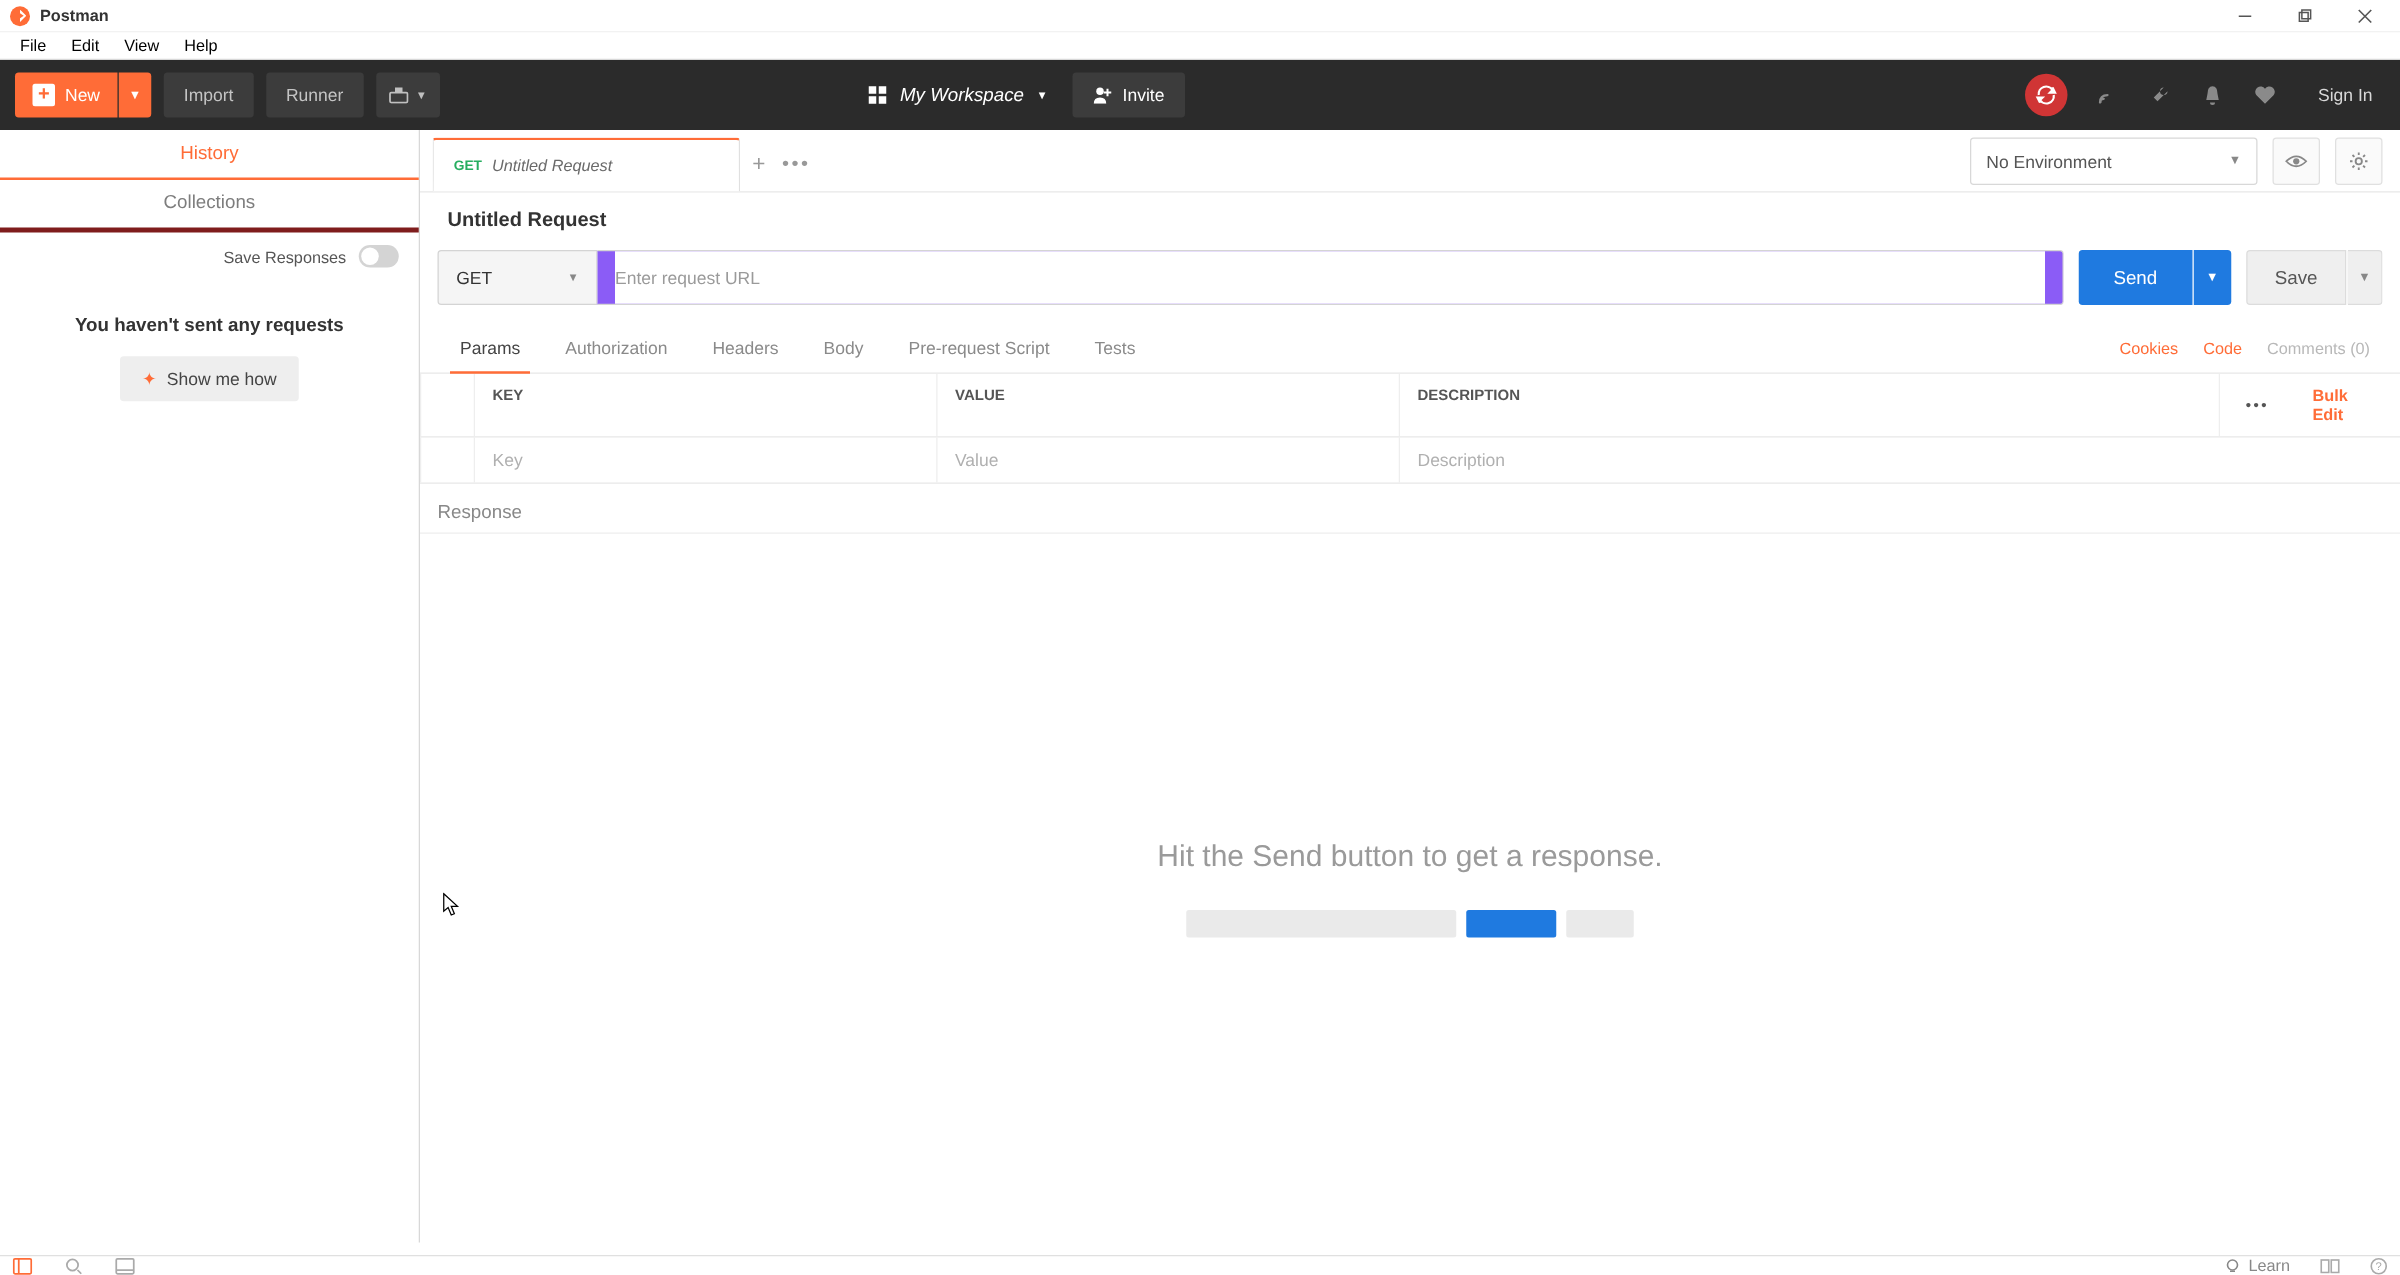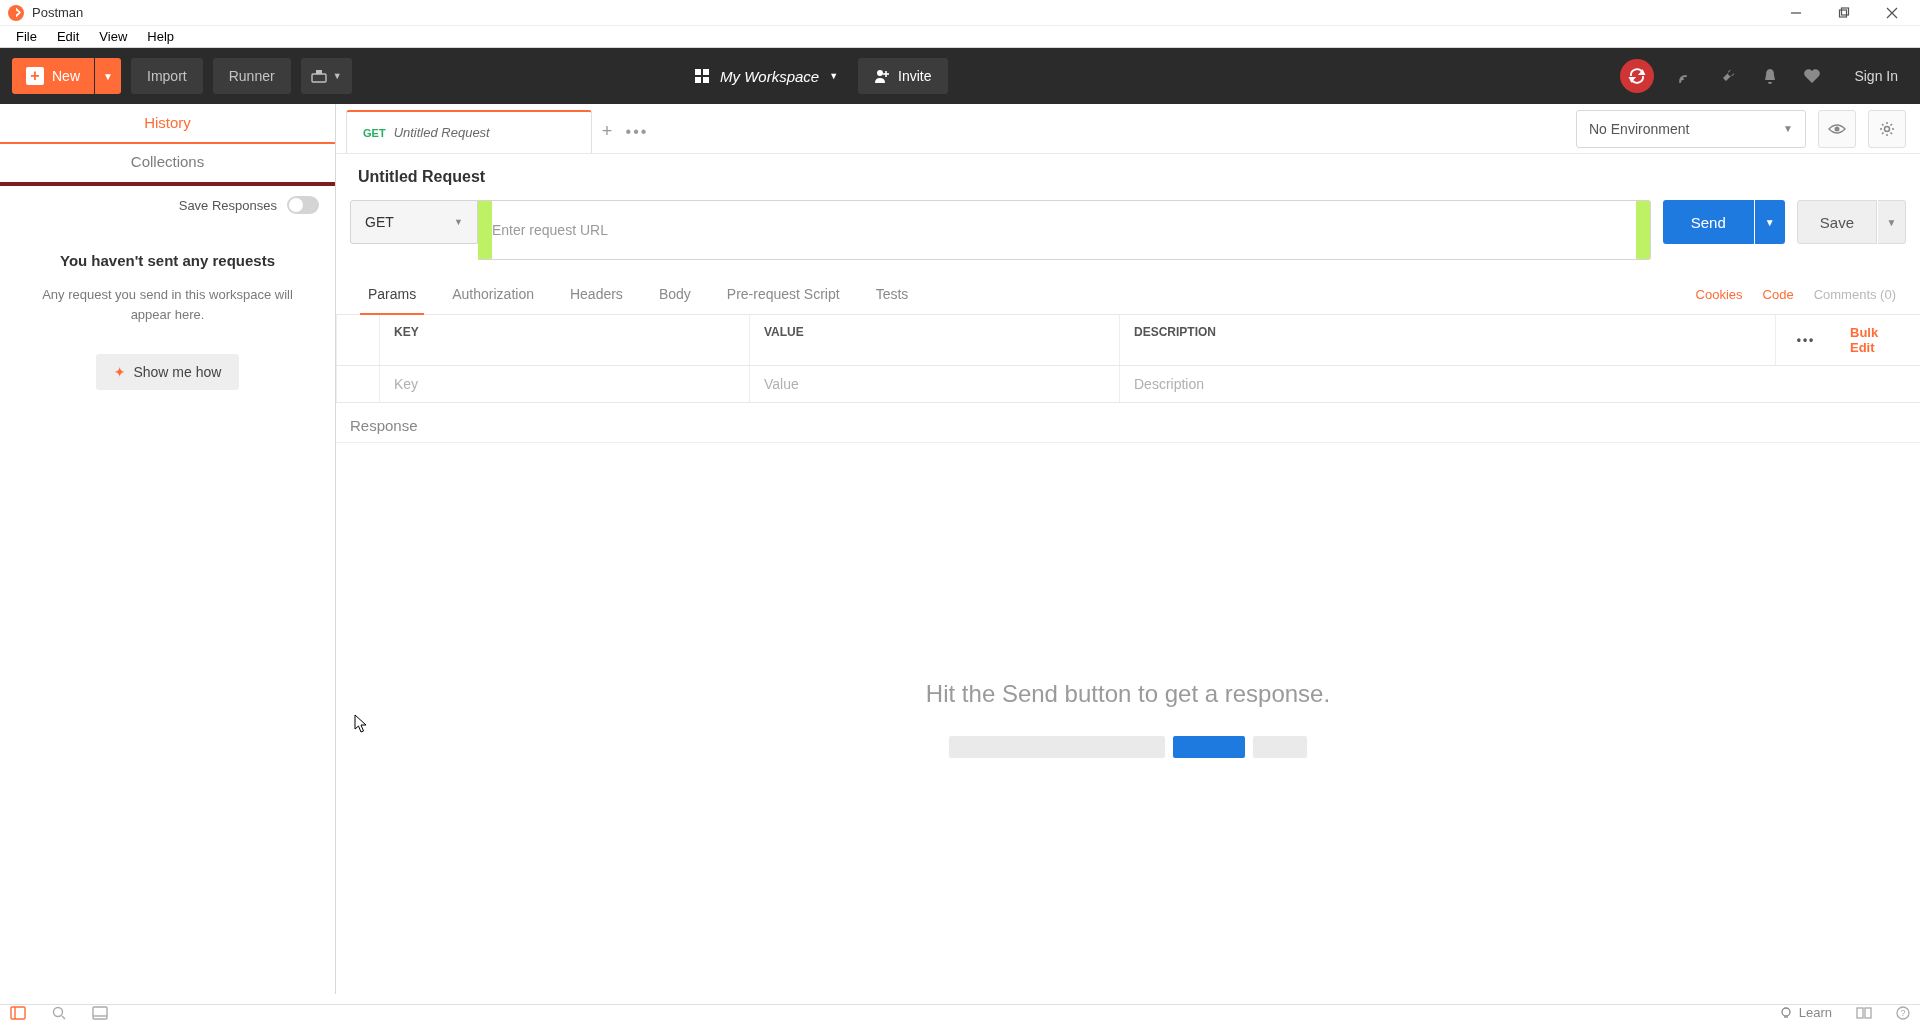--- a/index.html
+++ b/index.html
@@ -1,19 +1,19 @@
 <!DOCTYPE html>
 <html><head>
 <meta charset="utf-8">
 <style>
 * { margin: 0; padding: 0; box-sizing: border-box; font-family: -apple-system, BlinkMacSystemFont, "Segoe UI", Helvetica, Arial, sans-serif; }
 body { width: 1920px; height: 1020px; overflow: hidden; background: #fff; color: #333; position: relative; }
 
 
-.titlebar { height: 26px; display: flex; align-items: center; padding: 0 8px; background: #fff; border-bottom: 1px solid #eee; }
+.titlebar { height: 26px; display: flex; align-items: center; padding: 0 8px; background: #fff; border-bottom: 1px solid #eee; font-weight: bold; }
 .titlebar-logo { width: 16px; height: 16px; border-radius: 50%; background: #ff6c37; margin-right: 8px; position: relative; }
 .titlebar-logo::after { content: ""; position: absolute; left: 3px; top: 3px; width: 10px; height: 10px; border-radius: 50%; background: #fff; clip-path: polygon(50% 0, 100% 50%, 50% 100%, 50% 70%, 80% 50%, 50% 30%); }
 .titlebar-title { font-size: 13px; color: #333; }
 .window-controls { margin-left: auto; display: flex; gap: 28px; padding-right: 10px; }
 .win-ctrl { width: 20px; height: 20px; display: flex; align-items: center; justify-content: center; color: #555; }
 
 
 .menubar { height: 22px; display: flex; align-items: center; padding: 0 6px; background: #fff; border-bottom: 1px solid #d8d8d8; }
 .menu-item { padding: 2px 10px; font-size: 13px; color: #000000; }
 
@@ -63,21 +63,21 @@
 .tab-plus, .tab-more { width:30px; display:flex; align-items:center; justify-content:center; color:#999; font-size:18px; margin-top:6px;}
 .tab-more { font-size:16px; letter-spacing:2px;}
 .env-area { margin-left:auto; display:flex; align-items:center; gap:12px; padding-right:14px;}
 .env-select { width:230px; height:38px; border:1px solid #d8d8d8; border-radius:3px; display:flex; align-items:center; padding:0 12px; color:#555; font-size:14px; background:#fff; justify-content:space-between;}
 .sq-btn { width:38px; height:38px; border:1px solid #e0e0e0; border-radius:3px; display:flex; align-items:center; justify-content:center; color:#888; background:#fafafa;}
 
 .req-name { padding:14px 22px 10px; font-size:16px; font-weight:600; color:#333;}
 
 .req-row { display:flex; padding:4px 14px 14px; gap:12px; align-items:stretch;}
 .method-sel { width:128px; height:44px; border:1px solid #d4d4d4; border-radius:3px 0 0 3px; display:flex; align-items:center; justify-content:space-between; padding:0 14px; background:#f5f5f5; font-size:14px; color:#333;}
-.url-input { flex:1; height:60px; border:1px solid #d4d4d4; border-left:none; border-radius:0 3px 3px 0; padding:0 14px; font-size:14px; background:#bef264;text-decoration:underline;}
+.url-input { flex:1; height:44px; border:1px solid #d4d4d4; border-left:none; border-radius:0 3px 3px 0; padding:0 14px; font-size:14px; background:#8b5cf6;text-decoration:underline;}
 .url-input input { border:none; outline:none; width:100%; height:100%; font-size:14px; color:#333;}
 .url-input input::placeholder { color:#9a9a9a;}
 .urlbox { display:flex; flex:1;}
 .send-wrap { display:flex;}
 .send-btn { background:#1f7ae0; color:#ffffff; height:44px; padding:0 28px; border-radius:3px 0 0 3px; font-size:15px; display:flex; align-items:center;}
 .send-caret { background:#1f7ae0; color:#fff; width:30px; height:44px; border-radius:0 3px 3px 0; display:flex; align-items:center; justify-content:center; margin-left:1px; font-size:10px;}
 .save-wrap { display:flex;}
 .save-btn { background:#efefef; color:#555; height:44px; padding:0 22px; border-radius:3px 0 0 3px; font-size:15px; display:flex; align-items:center; border:1px solid #dcdcdc;}
 .save-caret { background:#efefef; color:#888; width:28px; height:44px; border-radius:0 3px 3px 0; display:flex; align-items:center; justify-content:center; margin-left:1px; font-size:10px; border:1px solid #dcdcdc; border-left:none;}
 
@@ -237,21 +237,20 @@
     <div class="side-tabs">
       <div class="side-tab active">History</div>
       <div class="side-tab">Collections</div>
     </div>
     <div class="save-resp-row">
       <span>Save Responses</span>
       <div class="toggle"></div>
     </div>
     <div class="empty-hist">
       <h4>You haven't sent any requests</h4>
-      <p>Any request you send in this workspace will appear here.</p>
       <div class="showme-btn">
         <span class="showme-ico">✦</span>
         <span>Show me how</span>
       </div>
     </div>
   </div>
 
   <div class="main">
     <div class="tabbar">
       <div class="req-tab">

